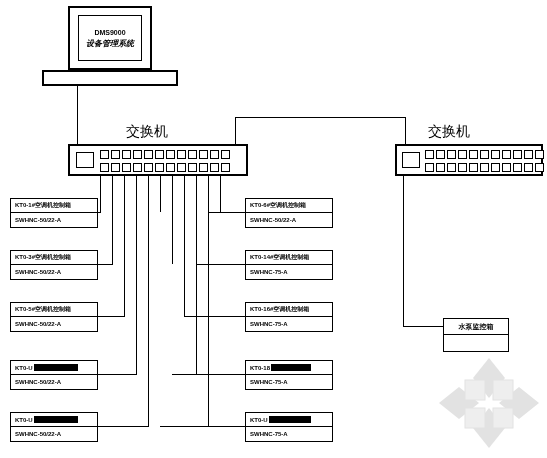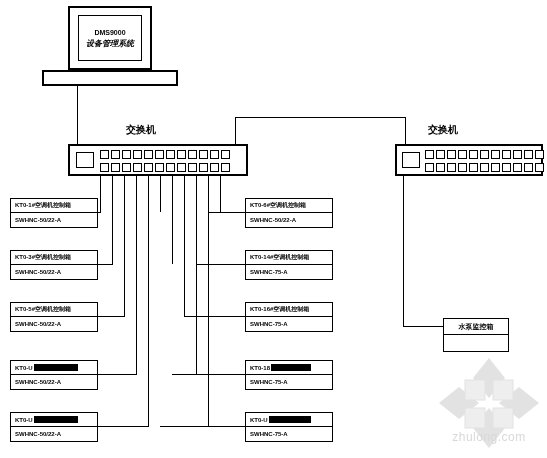--- a/index.html
+++ b/index.html
@@ -72,22 +72,22 @@
     width: 136px;
     height: 16px;
     border: 2px solid #000000;
     background: #ffffff;
     box-sizing: border-box;
   }
 
   
   .switch-label {
     position: absolute;
-    font-size: 10px;
-    font-weight: bold;
+    font-size: 14px;
+    font-weight: normal;
     color: #000;
     white-space: nowrap;
   }
   .switch-body {
     position: absolute;
     border: 2px solid #000000;
     background: #ffffff;
     box-sizing: border-box;
   }
   .port-row {
@@ -372,16 +372,15 @@
         <polygon points="2,47 22,31 42,47 22,63"></polygon>
         <polygon points="62,47 82,31 102,47 82,63"></polygon>
       </g>
       <g fill="#eeeeee" stroke="#e2e2e2" stroke-width="1">
         <rect x="28" y="24" width="20" height="20"></rect>
         <rect x="56" y="24" width="20" height="20"></rect>
         <rect x="28" y="52" width="20" height="20"></rect>
         <rect x="56" y="52" width="20" height="20"></rect>
       </g>
     </svg>
-    <div id="wm-text">zhulong.com</div>
   </div>
 
 </div>
 
 </body></html>

